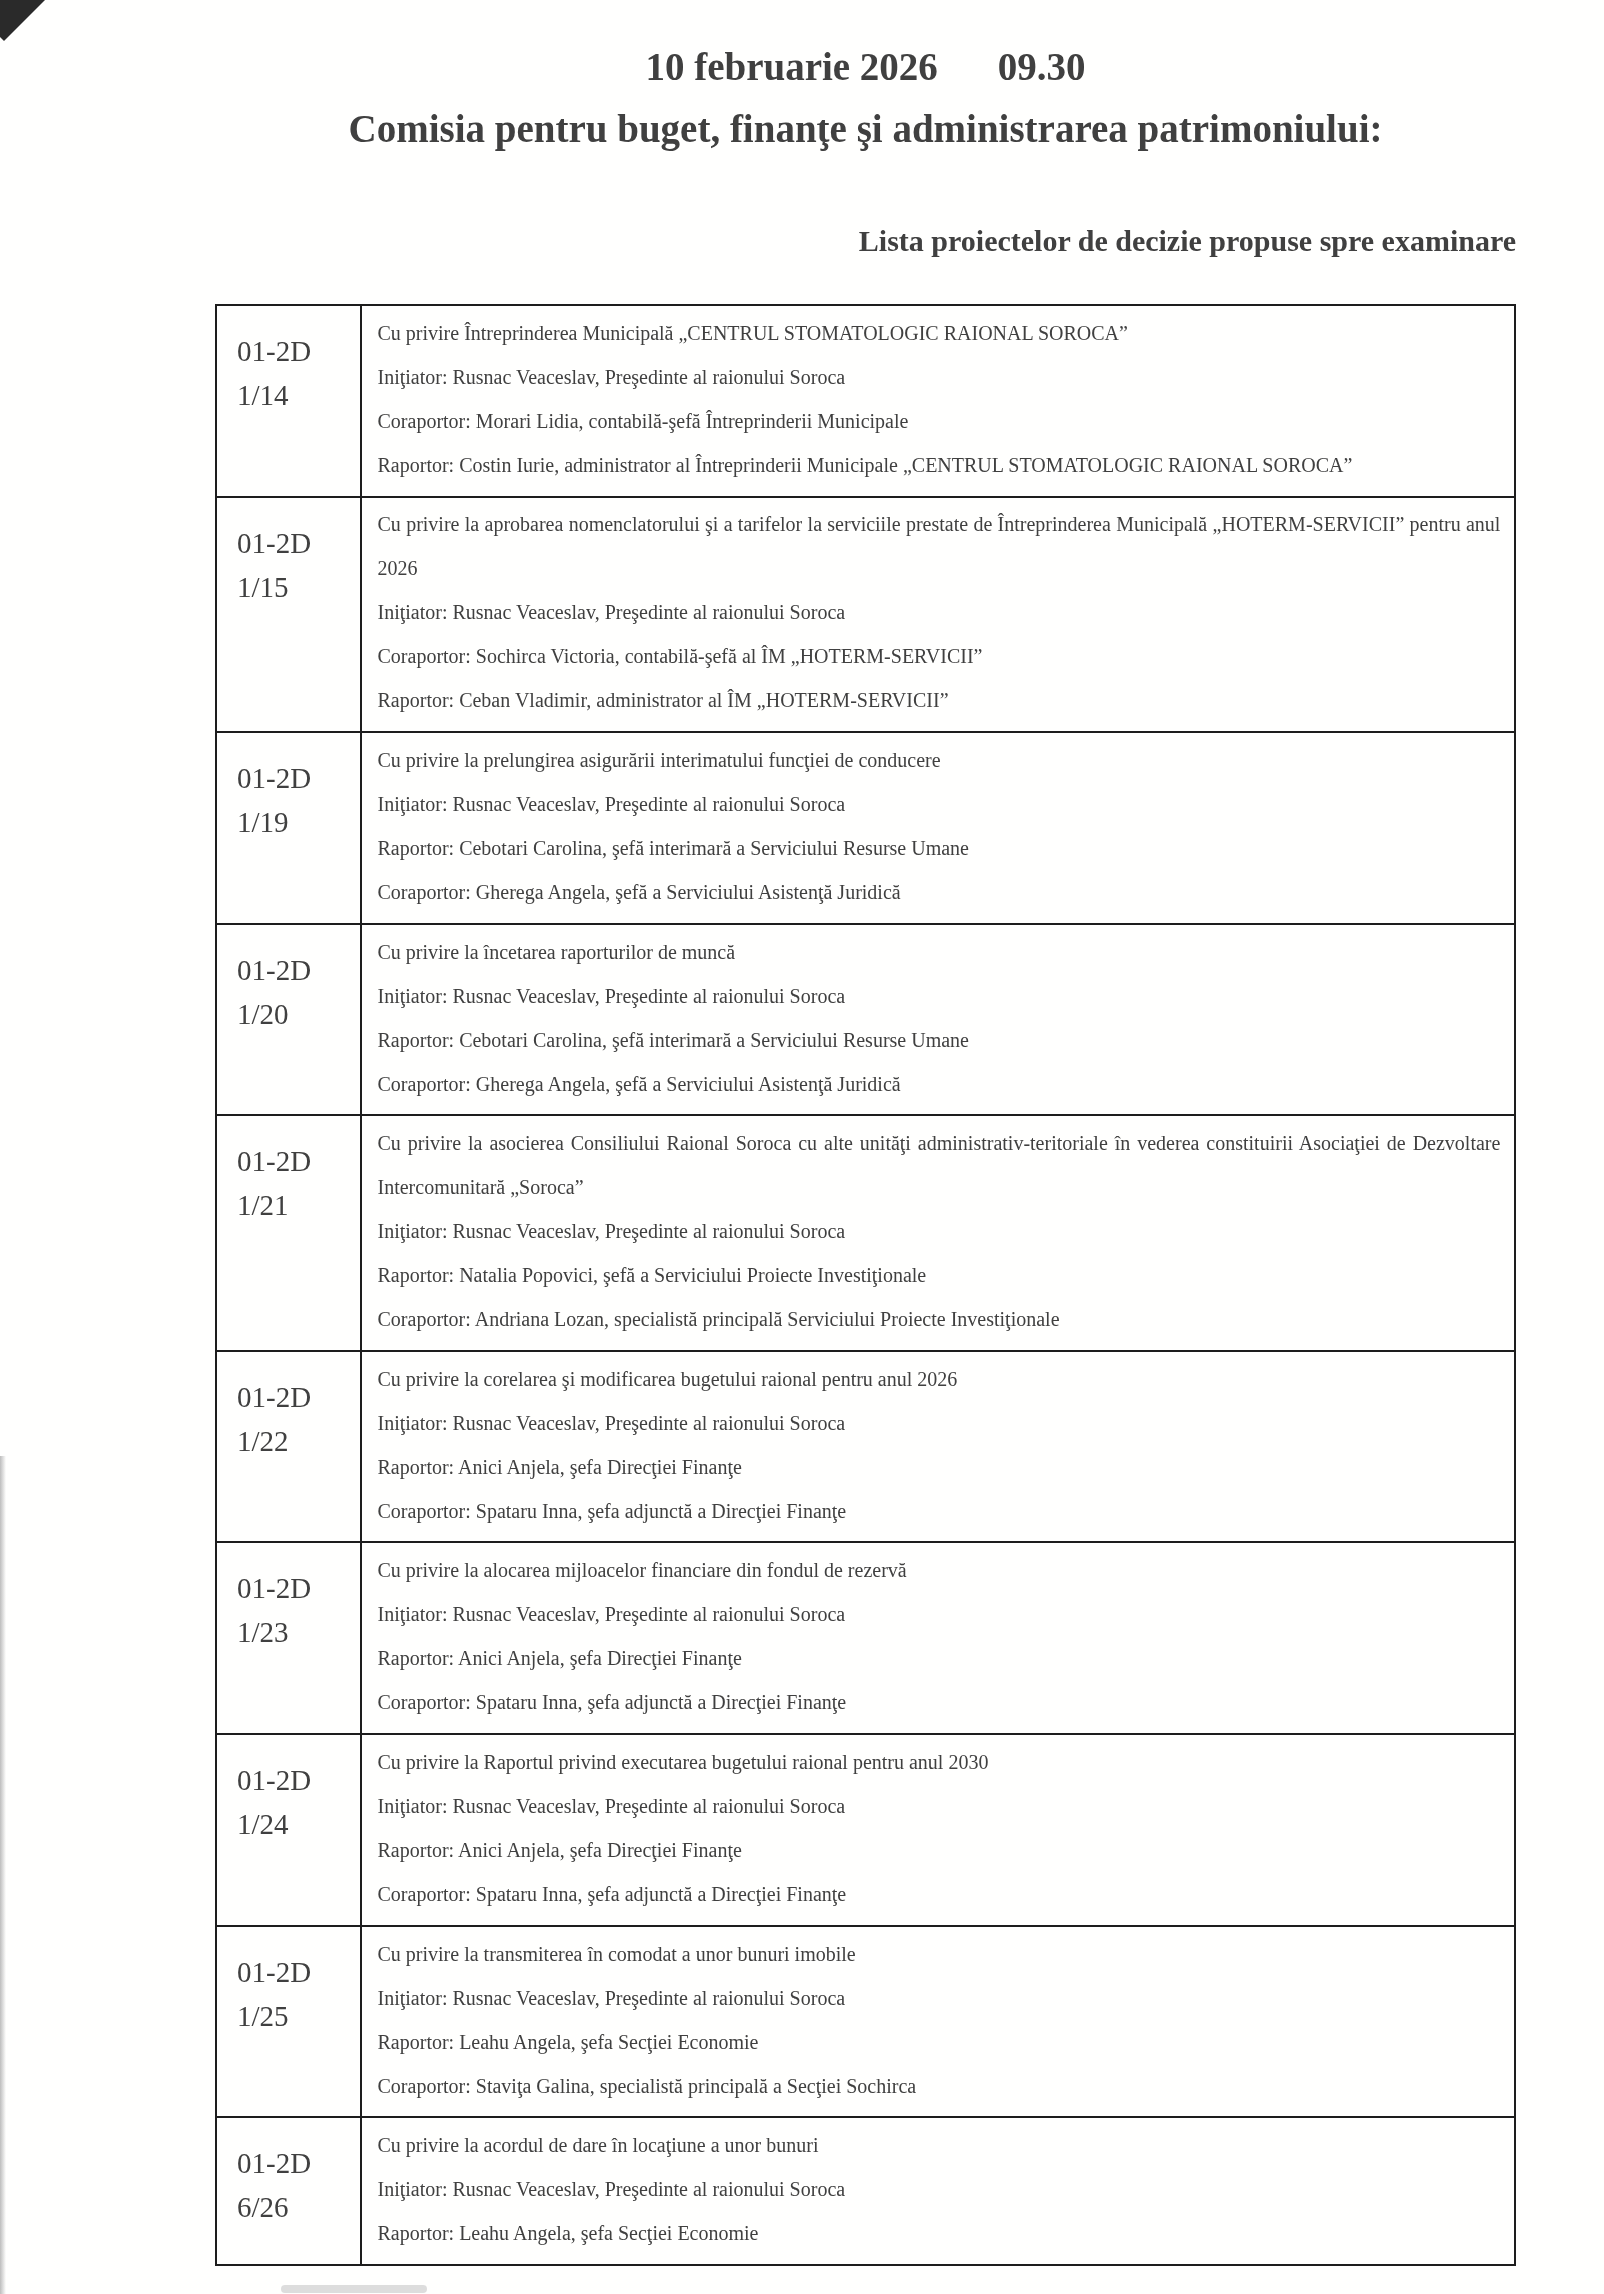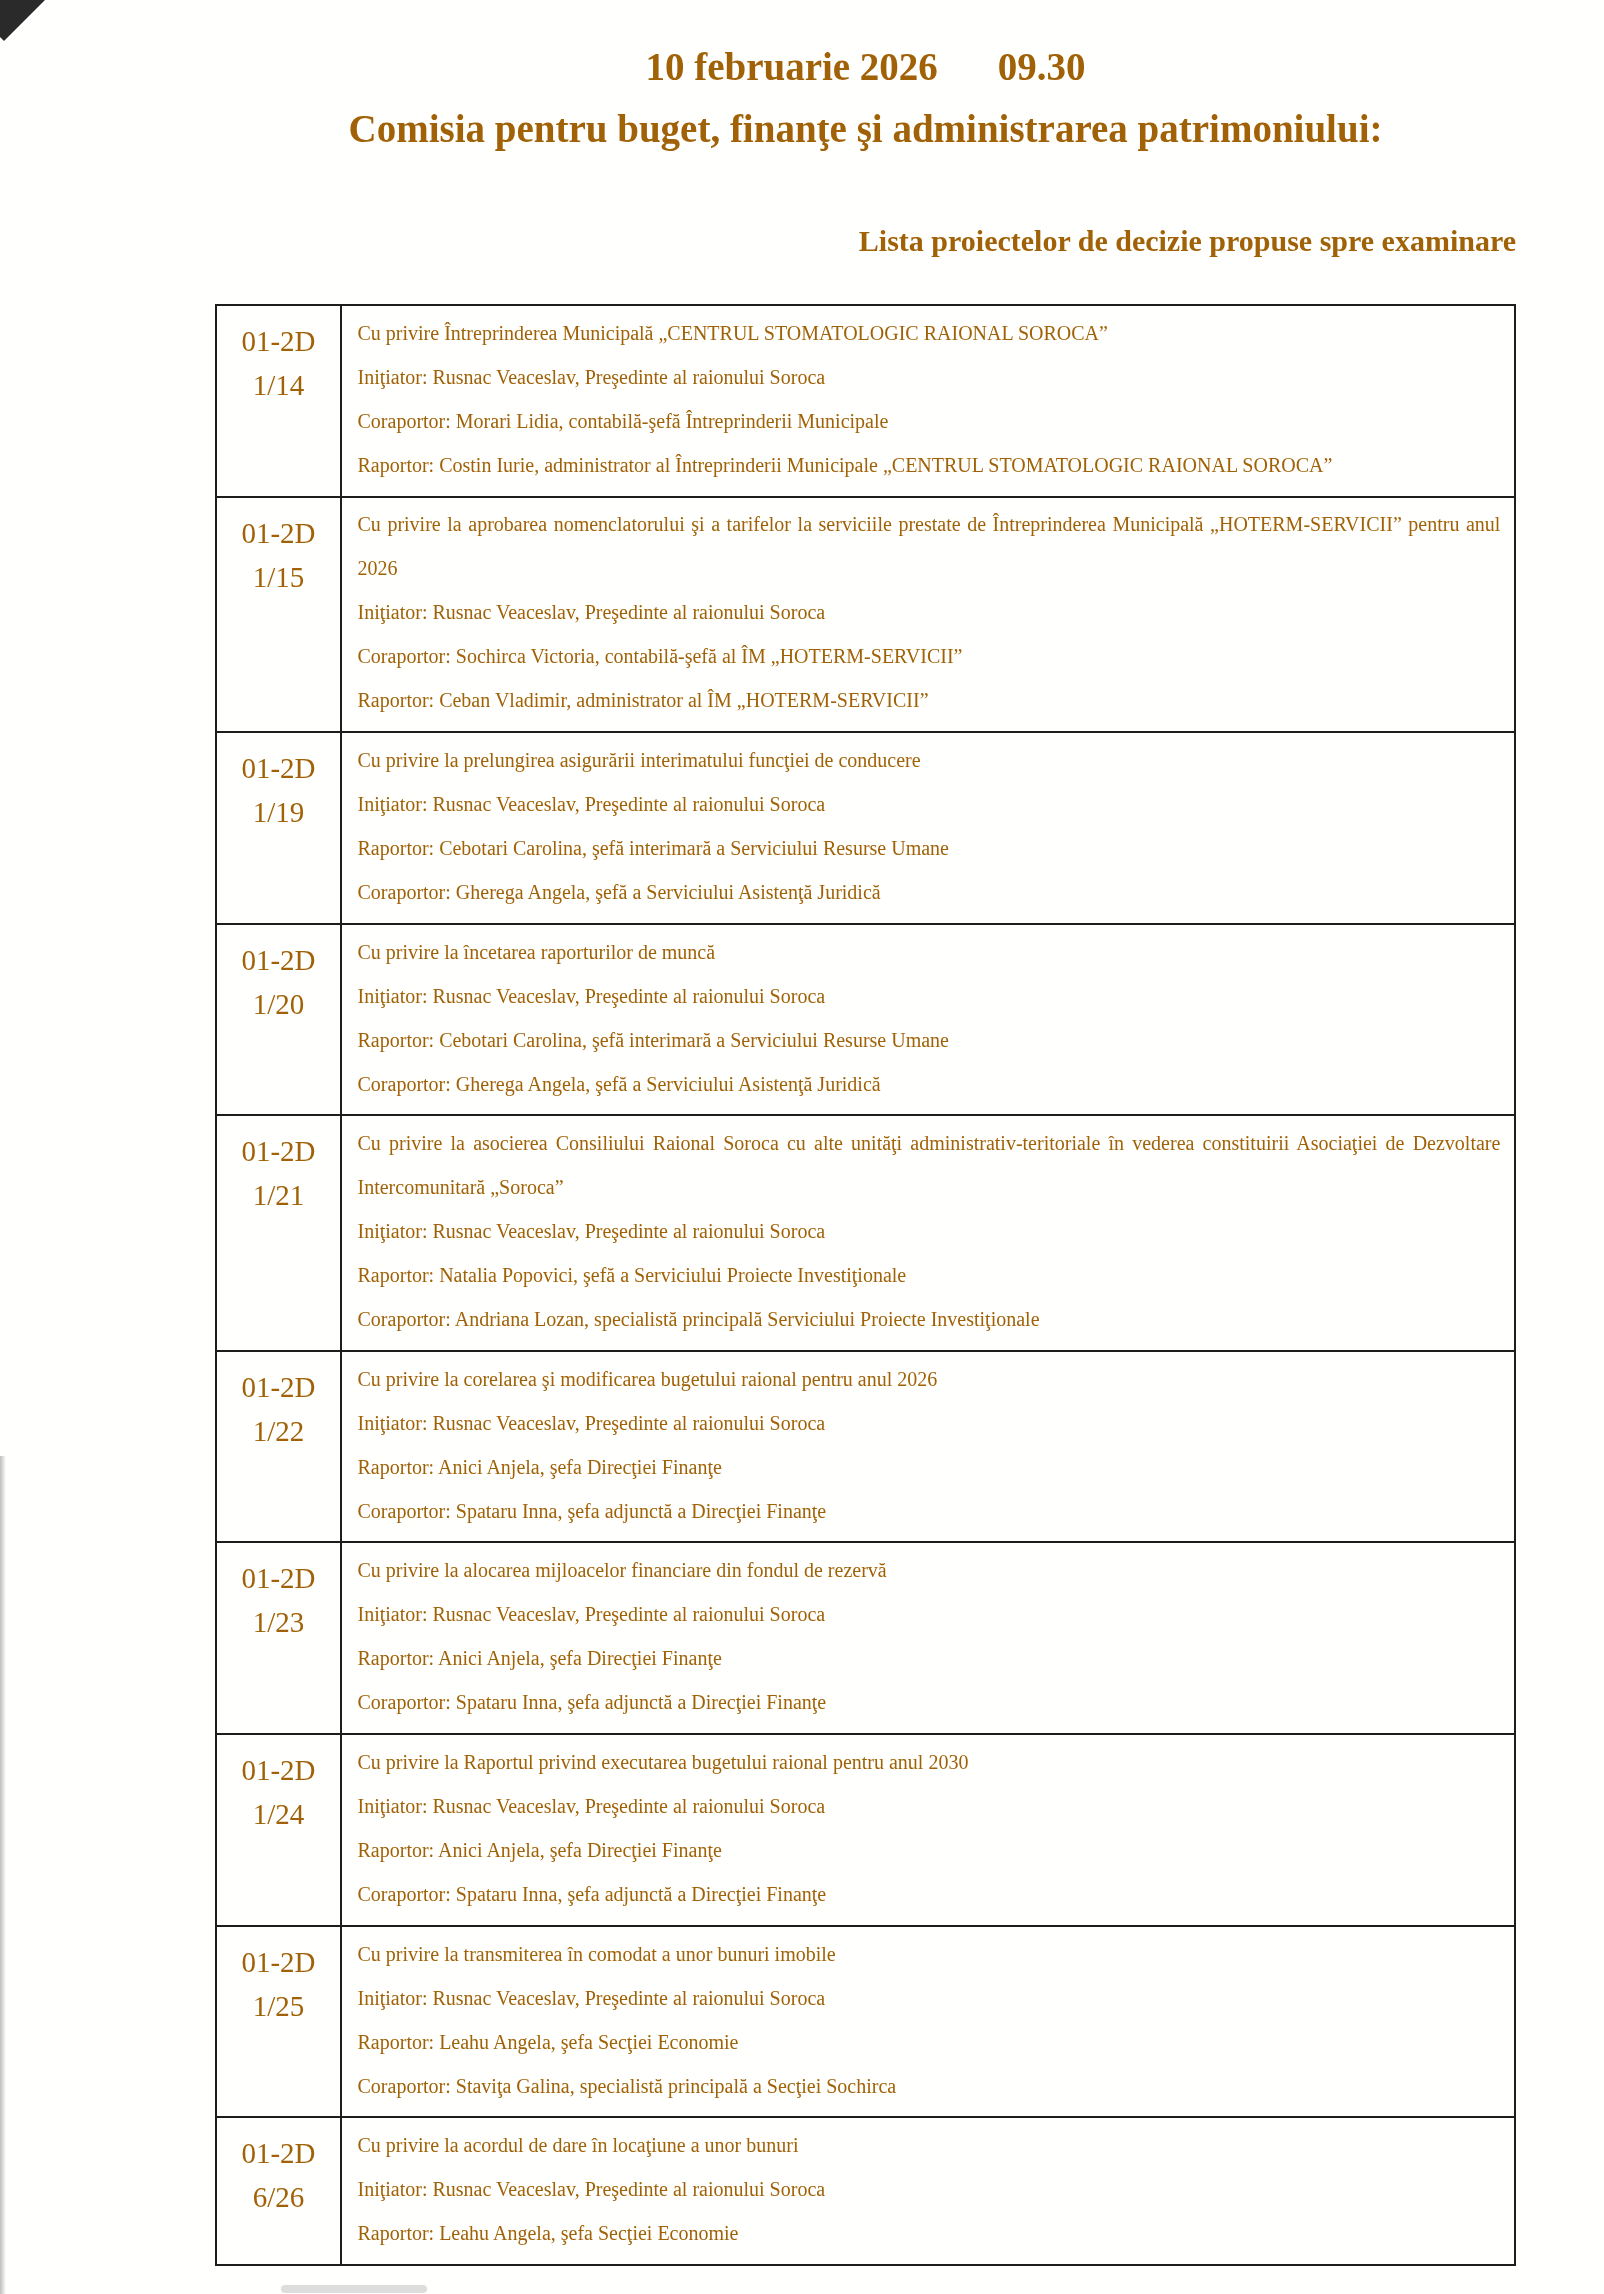--- a/index.html
+++ b/index.html
@@ -3,21 +3,21 @@
 <meta charset="utf-8">
 <style>
   html,body{margin:0;padding:0;background:#e9e9e9;}
   .page{
     position:relative;
     width:1605px;height:2295px;
     margin:0 auto;
     background:#fffffe;
     overflow:hidden;
     font-family:"Liberation Serif","DejaVu Serif",serif;
-    color:#a16207;
+    color:#404040;
   }
   
   .scan-corner{
     position:absolute;left:-25px;top:-29px;width:58px;height:58px;
     background:#2a2a2a;transform:rotate(45deg);
   }
   .scan-edge{
     position:absolute;left:0;top:1456px;width:5.8px;height:839px;
     background:linear-gradient(to right,#bdbdbd,rgba(255,255,255,0));
   }
@@ -37,23 +37,22 @@
     margin-top:44px;
     border:2.9px solid #1d1d1d;
     box-sizing:border-box;
     width:1301px;
   }
   .row{display:flex;border-top:2.9px solid #1d1d1d;}
   .row:first-child{border-top:none;}
   .cell-id{
     width:123px;flex:none;
     border-right:2.9px solid #1d1d1d;
-    text-align:center;
-    padding-top:13px;
-    font-size:29px;line-height:44px;
+    padding-top:23px;
+    font-size:29px;line-height:44px;margin-left:20px;
   }
   .cell-body{
     flex:1;min-width:0;
     padding:4.9px 13.6px 8.7px 15.5px;
     font-size:20px;line-height:44px;
   }
   .cell-body p{margin:0;text-align:justify;}
 </style>
 </head>
 <body>

